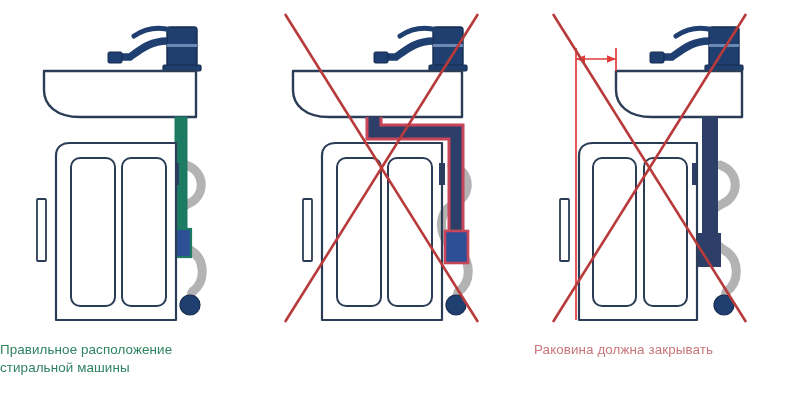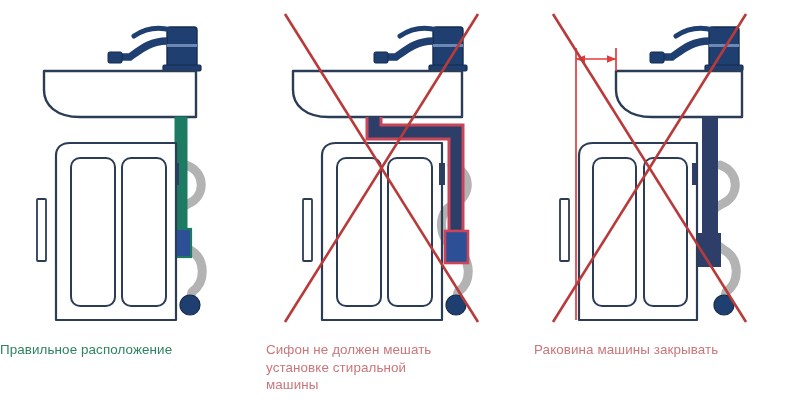--- a/index.html
+++ b/index.html
@@ -92,20 +92,21 @@
       <g>
         <rect x="37" y="199" width="9" height="62" rx="1" fill="#ffffff" stroke="#2b3c56" stroke-width="1.8"></rect>
         <path d="M56 156 C 56 147 62 143 70 143 L 176 143 L 176 320 L 56 320 Z" fill="#ffffff" stroke="#2b3c56" stroke-width="2.2" stroke-linejoin="round"></path>
         <rect x="71" y="158" width="44" height="148" rx="9" fill="#ffffff" stroke="#2b3c56" stroke-width="2"></rect>
         <rect x="122" y="158" width="44" height="148" rx="9" fill="#ffffff" stroke="#2b3c56" stroke-width="2"></rect>
       </g>
     </svg>
 
     <div class="caption caption-green">
       <div>Правильное расположение</div>
+      <div>стиральной машины</div>
     </div>
   </div>
 
   <div class="panel panel-2">
     <svg class="diagram-svg" viewBox="0 0 266 340">
 
       <g>
         <rect x="167" y="27" width="30" height="40" rx="3" fill="#1f3f70" stroke="#152b4d" stroke-width="1.4"></rect>
         <rect x="167" y="44" width="30" height="3" fill="#6d88b3"></rect>
         <rect x="163" y="65" width="38" height="6" rx="1.5" fill="#1f3f70" stroke="#152b4d" stroke-width="1.2"></rect>
@@ -138,25 +139,20 @@
         <rect x="71" y="158" width="44" height="148" rx="9" fill="none" stroke="#2b3c56" stroke-width="2"></rect>
         <rect x="122" y="158" width="44" height="148" rx="9" fill="none" stroke="#2b3c56" stroke-width="2"></rect>
       </g>
 
       <g>
         <line x1="19" y1="14" x2="212" y2="322" stroke="#b83a3a" stroke-width="2.6"></line>
         <line x1="212" y1="14" x2="19" y2="322" stroke="#b83a3a" stroke-width="2.6"></line>
       </g>
     </svg>
 
-    <div class="caption caption-red">
-      <div>Сифон не должен мешать</div>
-      <div>установке стиральной</div>
-      <div>машины</div>
-    </div>
   </div>
 
   <div class="panel panel-3">
     <svg class="diagram-svg" viewBox="0 0 266 340">
 
       <g>
         <rect x="175" y="27" width="30" height="40" rx="3" fill="#1f3f70" stroke="#152b4d" stroke-width="1.4"></rect>
         <rect x="175" y="44" width="30" height="3" fill="#6d88b3"></rect>
         <rect x="171" y="65" width="38" height="6" rx="1.5" fill="#1f3f70" stroke="#152b4d" stroke-width="1.2"></rect>
         <path d="M175 41 C 158 41 148 50 138 57 L 126 57" fill="none" stroke="#1f3f70" stroke-width="7.5"></path>
@@ -196,17 +192,17 @@
         <polygon points="82,59 73,55.2 73,62.8" fill="#e03c3c"></polygon>
       </g>
 
       <g>
         <line x1="19" y1="14" x2="212" y2="322" stroke="#b83a3a" stroke-width="2.6"></line>
         <line x1="212" y1="14" x2="19" y2="322" stroke="#b83a3a" stroke-width="2.6"></line>
       </g>
     </svg>
 
     <div class="caption caption-red">
-      <div>Раковина машины закрывать</div>
+      <div>Раковина должна закрывать</div>
     </div>
   </div>
 
 </div>
 
 </body></html>

